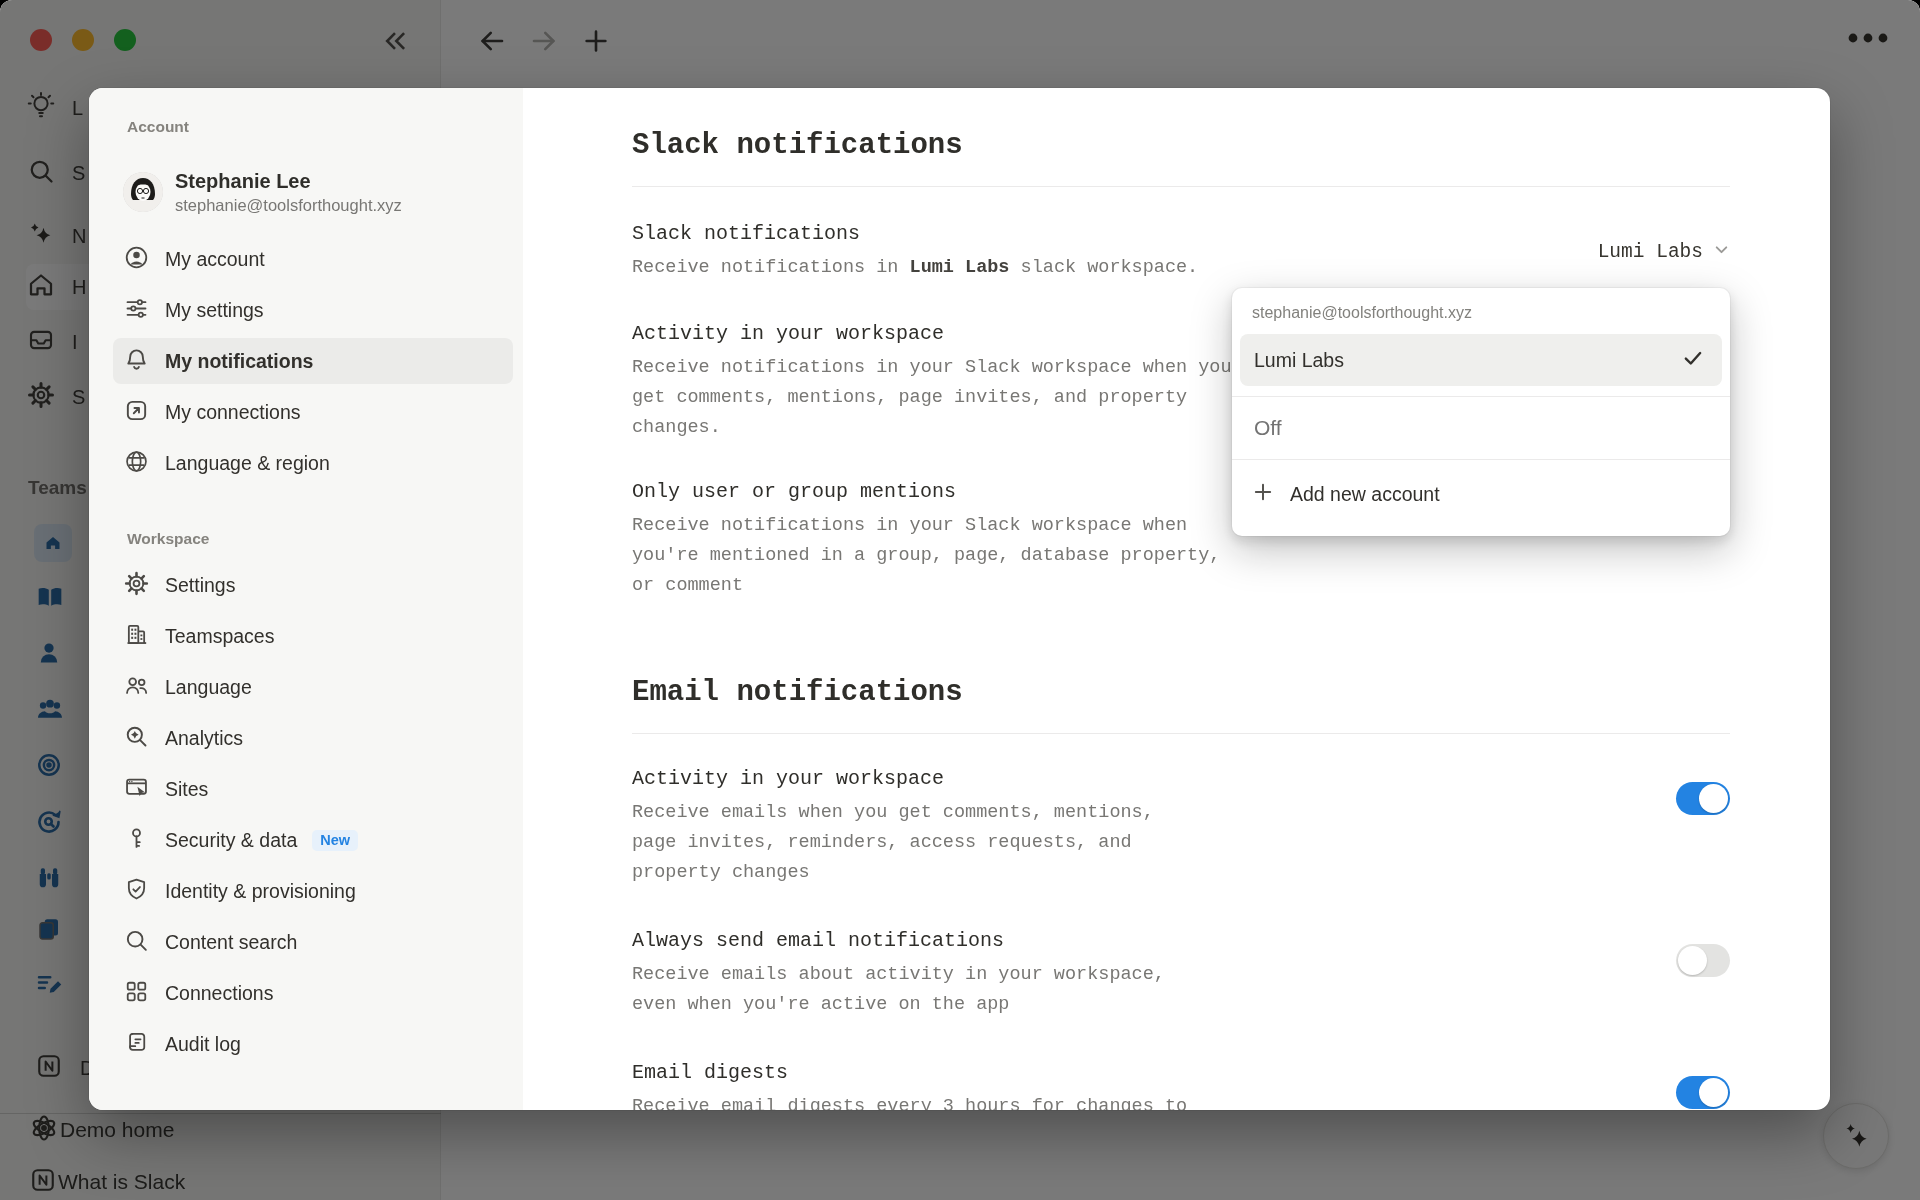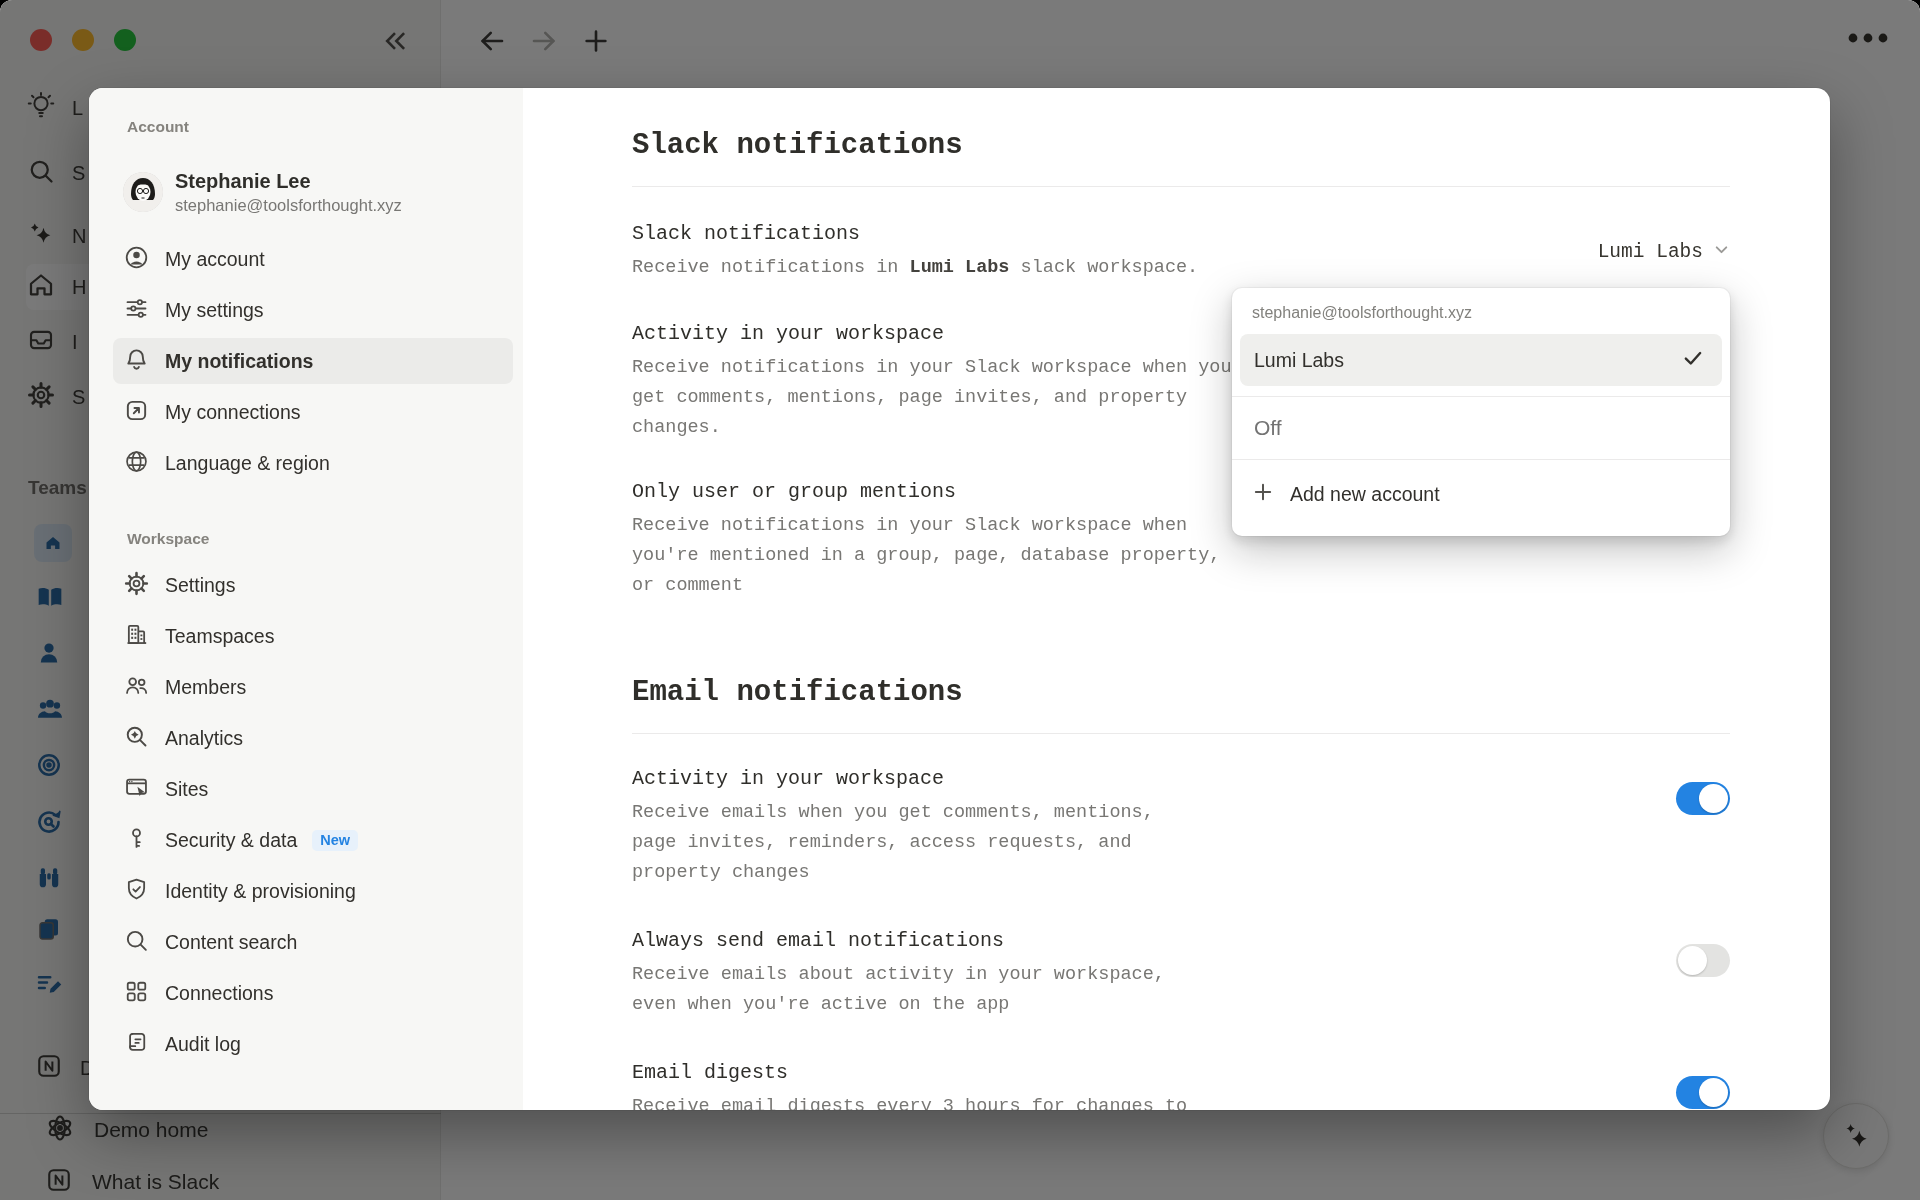--- a/index.html
+++ b/index.html
@@ -18,21 +18,21 @@
 
   .tb-icon { position:absolute; color:#4a4844; }
   .nav-row { position:absolute; left:26px; display:flex; align-items:center; gap:16px; height:46px; width:404px; border-radius:8px; color:#55534f; }
   .nav-row.active { background:#ffffff; }
   .nav-row .lbl { font-size:20px; color:#42403c; white-space:nowrap; overflow:hidden; width:26px; }
   .bg-label { position:absolute; left:28px; font-size:19px; font-weight:600; color:#73716d; }
   .team-row { position:absolute; left:34px; display:flex; align-items:center; gap:16px; height:46px; width:400px; color:#2d6da8; }
   .team-row .lbl { font-size:20px; color:#42403c; white-space:nowrap; overflow:hidden; width:22px; }
   .team-home-box { width:38px; height:38px; border-radius:8px; background:#dce9f5; display:flex; align-items:center; justify-content:center; }
   .bg-divider { position:absolute; left:0; top:1113px; width:441px; height:1px; background:rgba(0,0,0,0.14); }
-  .bottom-row { position:absolute; left:44px; display:flex; align-items:center; gap:18px; height:48px; color:#3f3e3a; }
+  .bottom-row { position:absolute; left:28px; display:flex; align-items:center; height:48px; color:#3f3e3a; }
   .bottom-row .lbl { font-size:21px; color:#3c3b37; white-space:nowrap; }
 
   .ai-fab { position:absolute; left:1823px; top:1103px; width:66px; height:66px; border-radius:50%; background:#fbfbfa; border:1px solid #e2e1de; box-shadow:0 2px 8px rgba(0,0,0,0.12); display:flex; align-items:center; justify-content:center; color:#32302c; }
 
   
   .overlay { position:absolute; inset:0; background:rgba(0,0,0,0.52); }
 
   
   .modal { position:absolute; left:89px; top:88px; width:1741px; height:1022px; background:#fff; border-radius:14px; box-shadow:0 0 0 1px rgba(0,0,0,0.05),0 24px 60px rgba(0,0,0,0.35); display:flex; overflow:hidden; }
   .msidebar { width:434px; background:#f7f7f5; padding:30px 10px 0 24px; flex-shrink:0; }
@@ -367,21 +367,21 @@
                 </svg></span>
           <span class="rl">Teamspaces</span>
         </div>
         <div class="mrow">
           <span><svg width="27" height="27" viewBox="0 0 24 24" fill="none" stroke="#4c4a46" stroke-width="1.6" stroke-linecap="round">
                   <circle cx="8.6" cy="8.6" r="3"></circle>
                   <path d="M3.6 18.6a5 5 0 0 1 10 0"></path>
                   <circle cx="16.6" cy="9.2" r="2.5"></circle>
                   <path d="M20.6 18.6a4.3 4.3 0 0 0-5.2-4.2"></path>
                 </svg></span>
-          <span class="rl">Members</span>
+          <span class="rl">Language</span>
         </div>
         <div class="mrow">
           <span><svg width="27" height="27" viewBox="0 0 24 24" fill="none" stroke="#4c4a46" stroke-width="1.7" stroke-linecap="round">
                   <circle cx="10.5" cy="10.5" r="6.3"></circle>
                   <path d="M15.2 15.2 20 20"></path>
                   <path d="M10.5 7.1q.7 2.7 3.4 3.4-2.7.7-3.4 3.4-.7-2.7-3.4-3.4 2.7-.7 3.4-3.4Z" fill="#4c4a46" stroke="none"></path>
                 </svg></span>
           <span class="rl">Analytics</span>
         </div>
         <div class="mrow">

